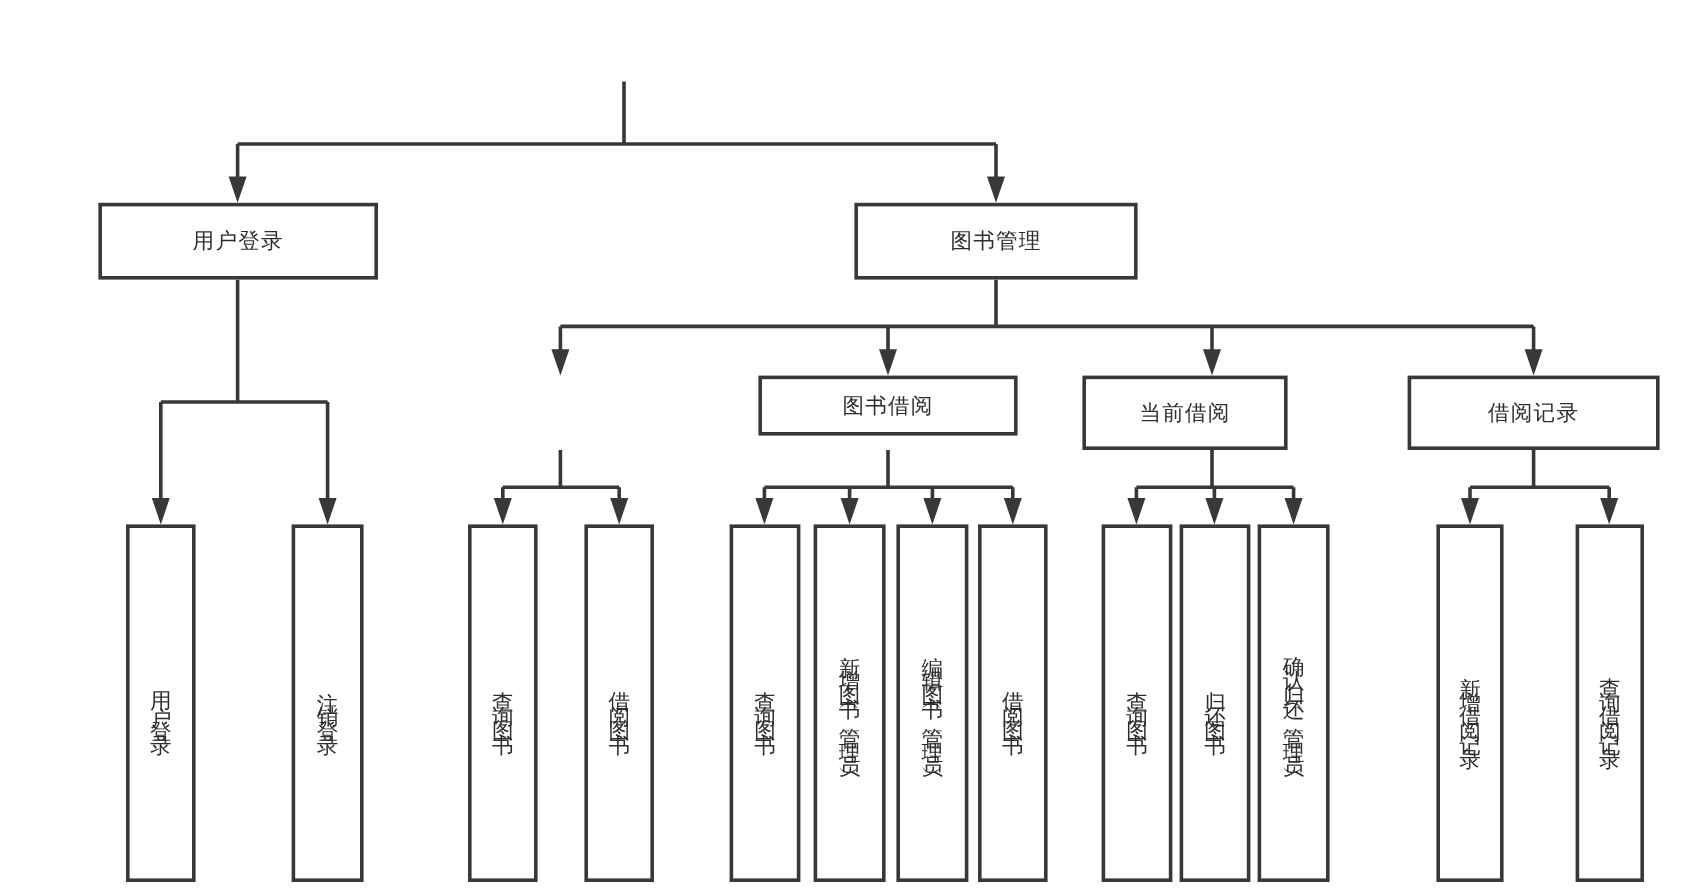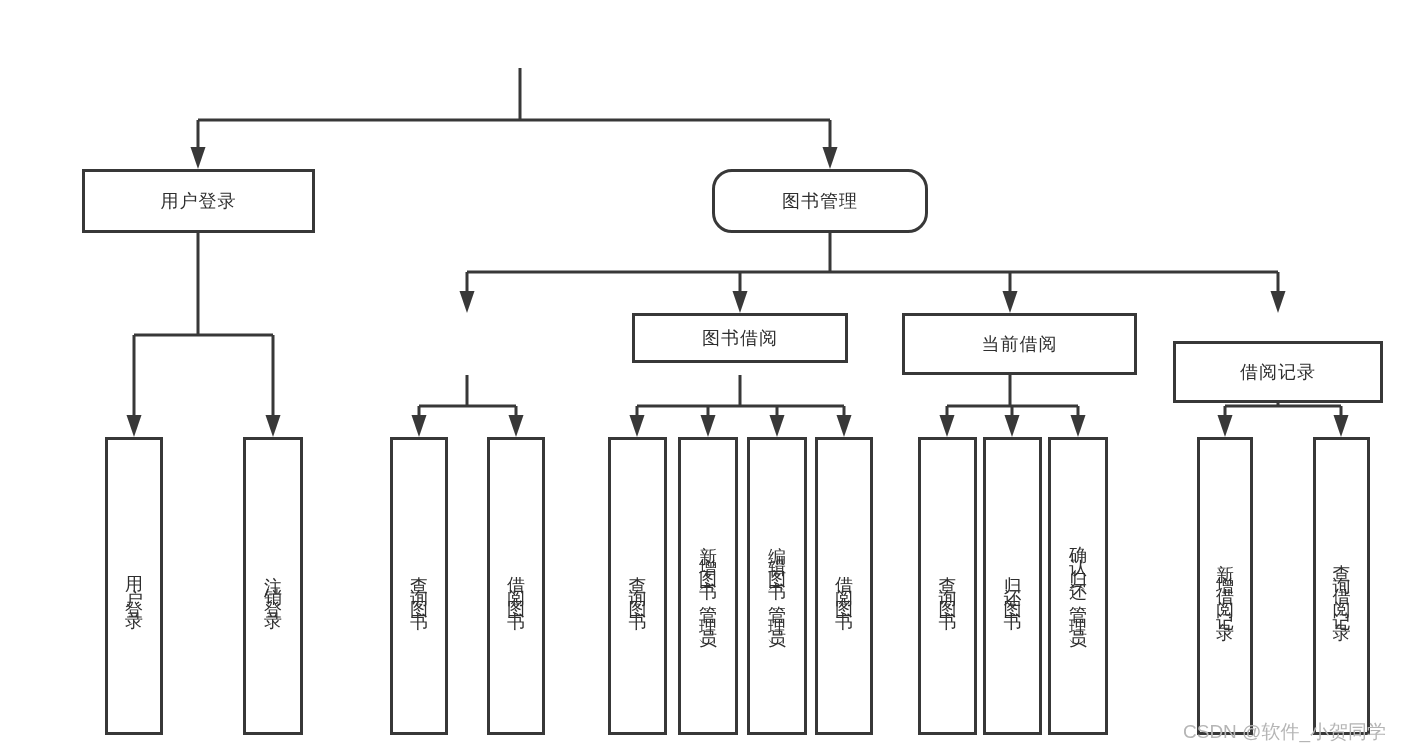--- a/index.html
+++ b/index.html
@@ -97,39 +97,38 @@
 
     <g>
       <path d="M1278 375 L1278 406 M1225 406 L1341 406 M1225 406 L1225 418 M1341 406 L1341 418"></path>
       <polygon points="1217.5,415 1232.5,415 1225,437"></polygon>
       <polygon points="1333.5,415 1348.5,415 1341,437"></polygon>
     </g>
   </svg>
 
 
   <div class="box" style="left:82px;top:169px;width:233px;height:64px;">用户登录</div>
-  <div class="box" style="left:712px;top:169px;width:216px;height:64px;border-radius:20px;">图书管理</div>
+  <div class="box" style="left:712px;top:169px;width:236px;height:64px;">图书管理</div>
 
   <div class="box" style="left:632px;top:313px;width:216px;height:50px;">图书借阅</div>
-  <div class="box" style="left:902px;top:313px;width:235px;height:62px;">当前借阅</div>
-  <div class="box" style="left:1173px;top:313px;width:210px;height:62px;margin-top:28px;">借阅记录</div>
+  <div class="box" style="left:902px;top:313px;width:171px;height:62px;">当前借阅</div>
+  <div class="box" style="left:1173px;top:313px;width:210px;height:62px;">借阅记录</div>
 
   <div class="box vbox" style="left:105px;top:437px;width:58px;height:298px;">用户登录</div>
   <div class="box vbox" style="left:243px;top:437px;width:60px;height:298px;">注销登录</div>
 
   <div class="box vbox" style="left:390px;top:437px;width:58px;height:298px;">查询图书</div>
   <div class="box vbox" style="left:487px;top:437px;width:58px;height:298px;">借阅图书</div>
 
   <div class="box vbox" style="left:608px;top:437px;width:59px;height:298px;">查询图书</div>
   <div class="box vbox" style="left:678px;top:437px;width:60px;height:298px;">新增图书（管理员）</div>
   <div class="box vbox" style="left:747px;top:437px;width:60px;height:298px;">编辑图书（管理员）</div>
   <div class="box vbox" style="left:815px;top:437px;width:58px;height:298px;">借阅图书</div>
 
   <div class="box vbox" style="left:918px;top:437px;width:59px;height:298px;">查询图书</div>
   <div class="box vbox" style="left:983px;top:437px;width:59px;height:298px;">归还图书</div>
   <div class="box vbox" style="left:1048px;top:437px;width:60px;height:298px;">确认归还（管理员）</div>
 
   <div class="box vbox" style="left:1197px;top:437px;width:56px;height:298px;">新增借阅记录</div>
   <div class="box vbox" style="left:1313px;top:437px;width:57px;height:298px;">查询借阅记录</div>
 
-  <div class="watermark">CSDN @软件_小贺同学</div>
 
 </div>
 
 </body></html>

